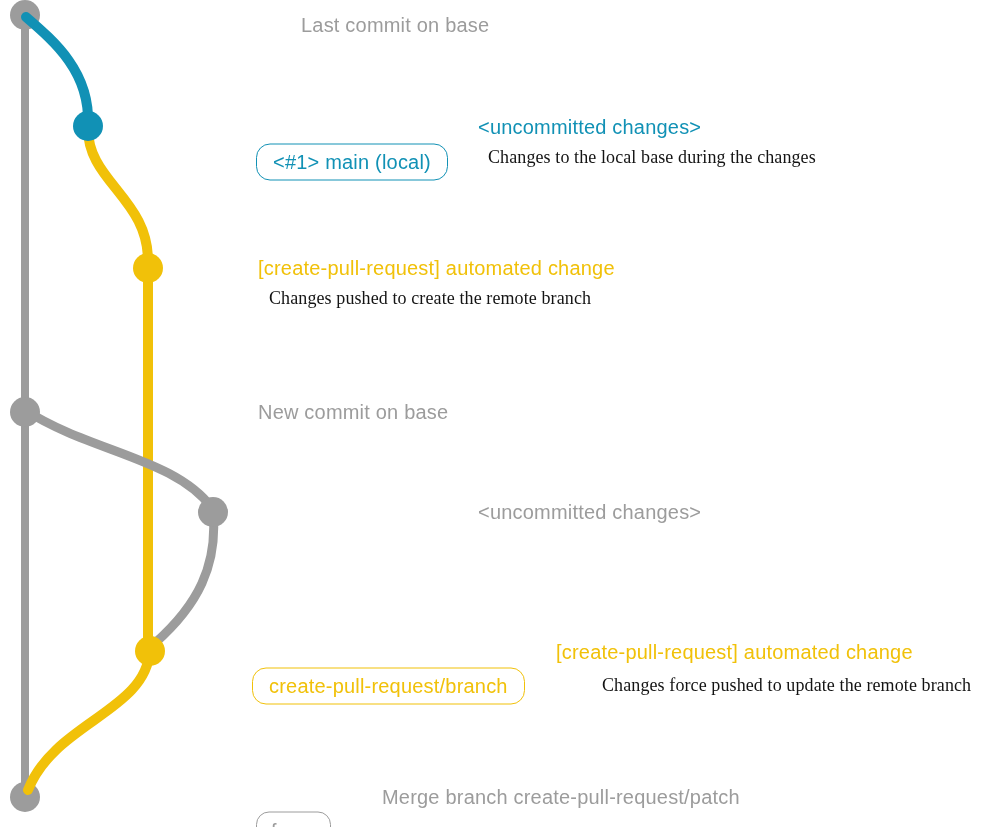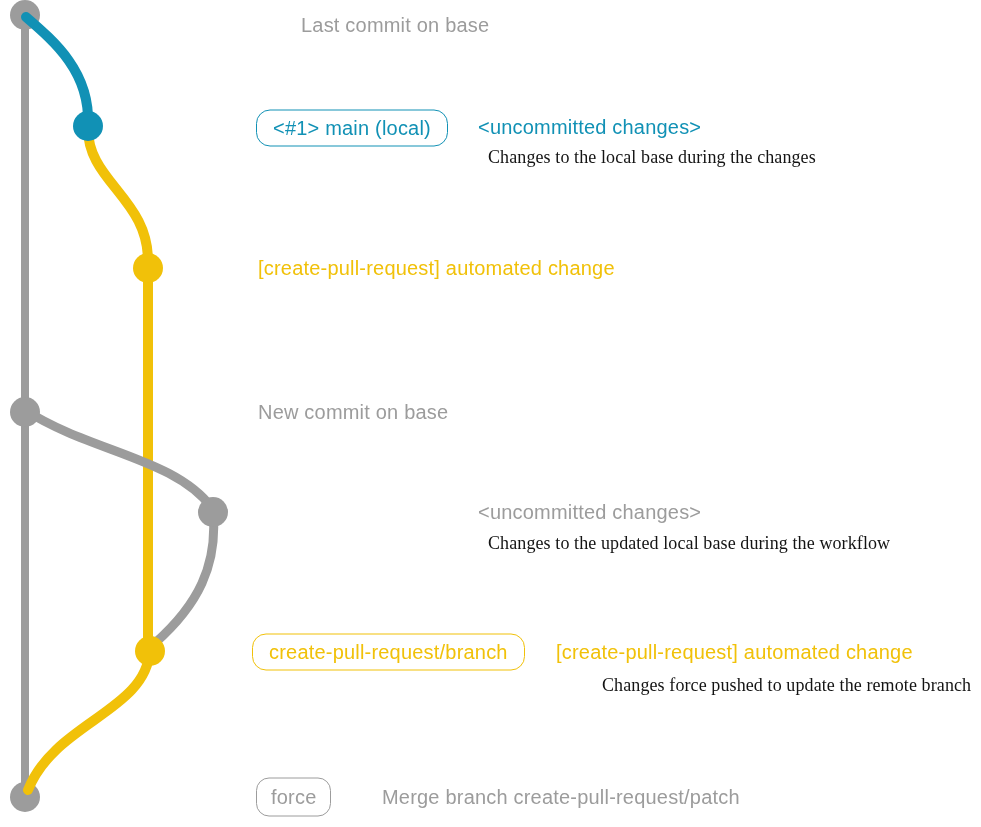--- a/index.html
+++ b/index.html
@@ -39,20 +39,21 @@
     align-items:center;
     justify-content:center;
     height:37px;
     padding:0 16px;
     border:1.5px solid currentColor;
     border-radius:14px;
     background:#ffffff;
     font-size:20px;
     letter-spacing:.2px;
     box-sizing:border-box;
+    margin-top:34px;
   }
   .badge.small{height:39px;border-radius:13px;padding:0 14px;}
 </style>
 </head>
 <body>
 
 <div class="canvas">
 
   <svg class="graph-svg" width="981" height="827" viewBox="0 0 981 827">
 
@@ -80,25 +81,25 @@
     <circle class="d-yellow" cx="150" cy="651" r="15"></circle>
   </svg>
 
   <div class="abs sans20 gray" style="left:258px;top:25px;margin-left:43px;">Last commit on base</div>
 
   <div class="abs badge blue" style="left:256px;top:128px;">&lt;#1&gt; main (local)</div>
   <div class="abs sans20 blue" style="left:478px;top:127px;">&lt;uncommitted changes&gt;</div>
   <div class="abs serif" style="left:488px;top:157px;">Changes to the local base during the changes</div>
 
   <div class="abs sans20 yellow" style="left:258px;top:268px;">[create-pull-request] automated change</div>
+  <div class="abs serif" style="left:269px;top:298px;">Changes pushed to create the remote branch</div>
 
   <div class="abs sans20 gray" style="left:258px;top:412px;">New commit on base</div>
 
   <div class="abs sans20 gray" style="left:478px;top:512px;">&lt;uncommitted changes&gt;</div>
-  <div class="abs serif" style="left:488px;top:543px;">Changes to the updated local base during the workflow</div>
 
   <div class="abs badge yellow" style="left:252px;top:652px;">create-pull-request/branch</div>
   <div class="abs sans20 yellow" style="left:556px;top:652px;">[create-pull-request] automated change</div>
   <div class="abs serif" style="left:570px;top:685px;margin-left:32px;">Changes force pushed to update the remote branch</div>
 
   <div class="abs badge small gray" style="left:256px;top:797px;">force</div>
   <div class="abs sans20 gray" style="left:346px;top:797px;margin-left:36px;">Merge branch create-pull-request/patch</div>
 
 </div>
 

